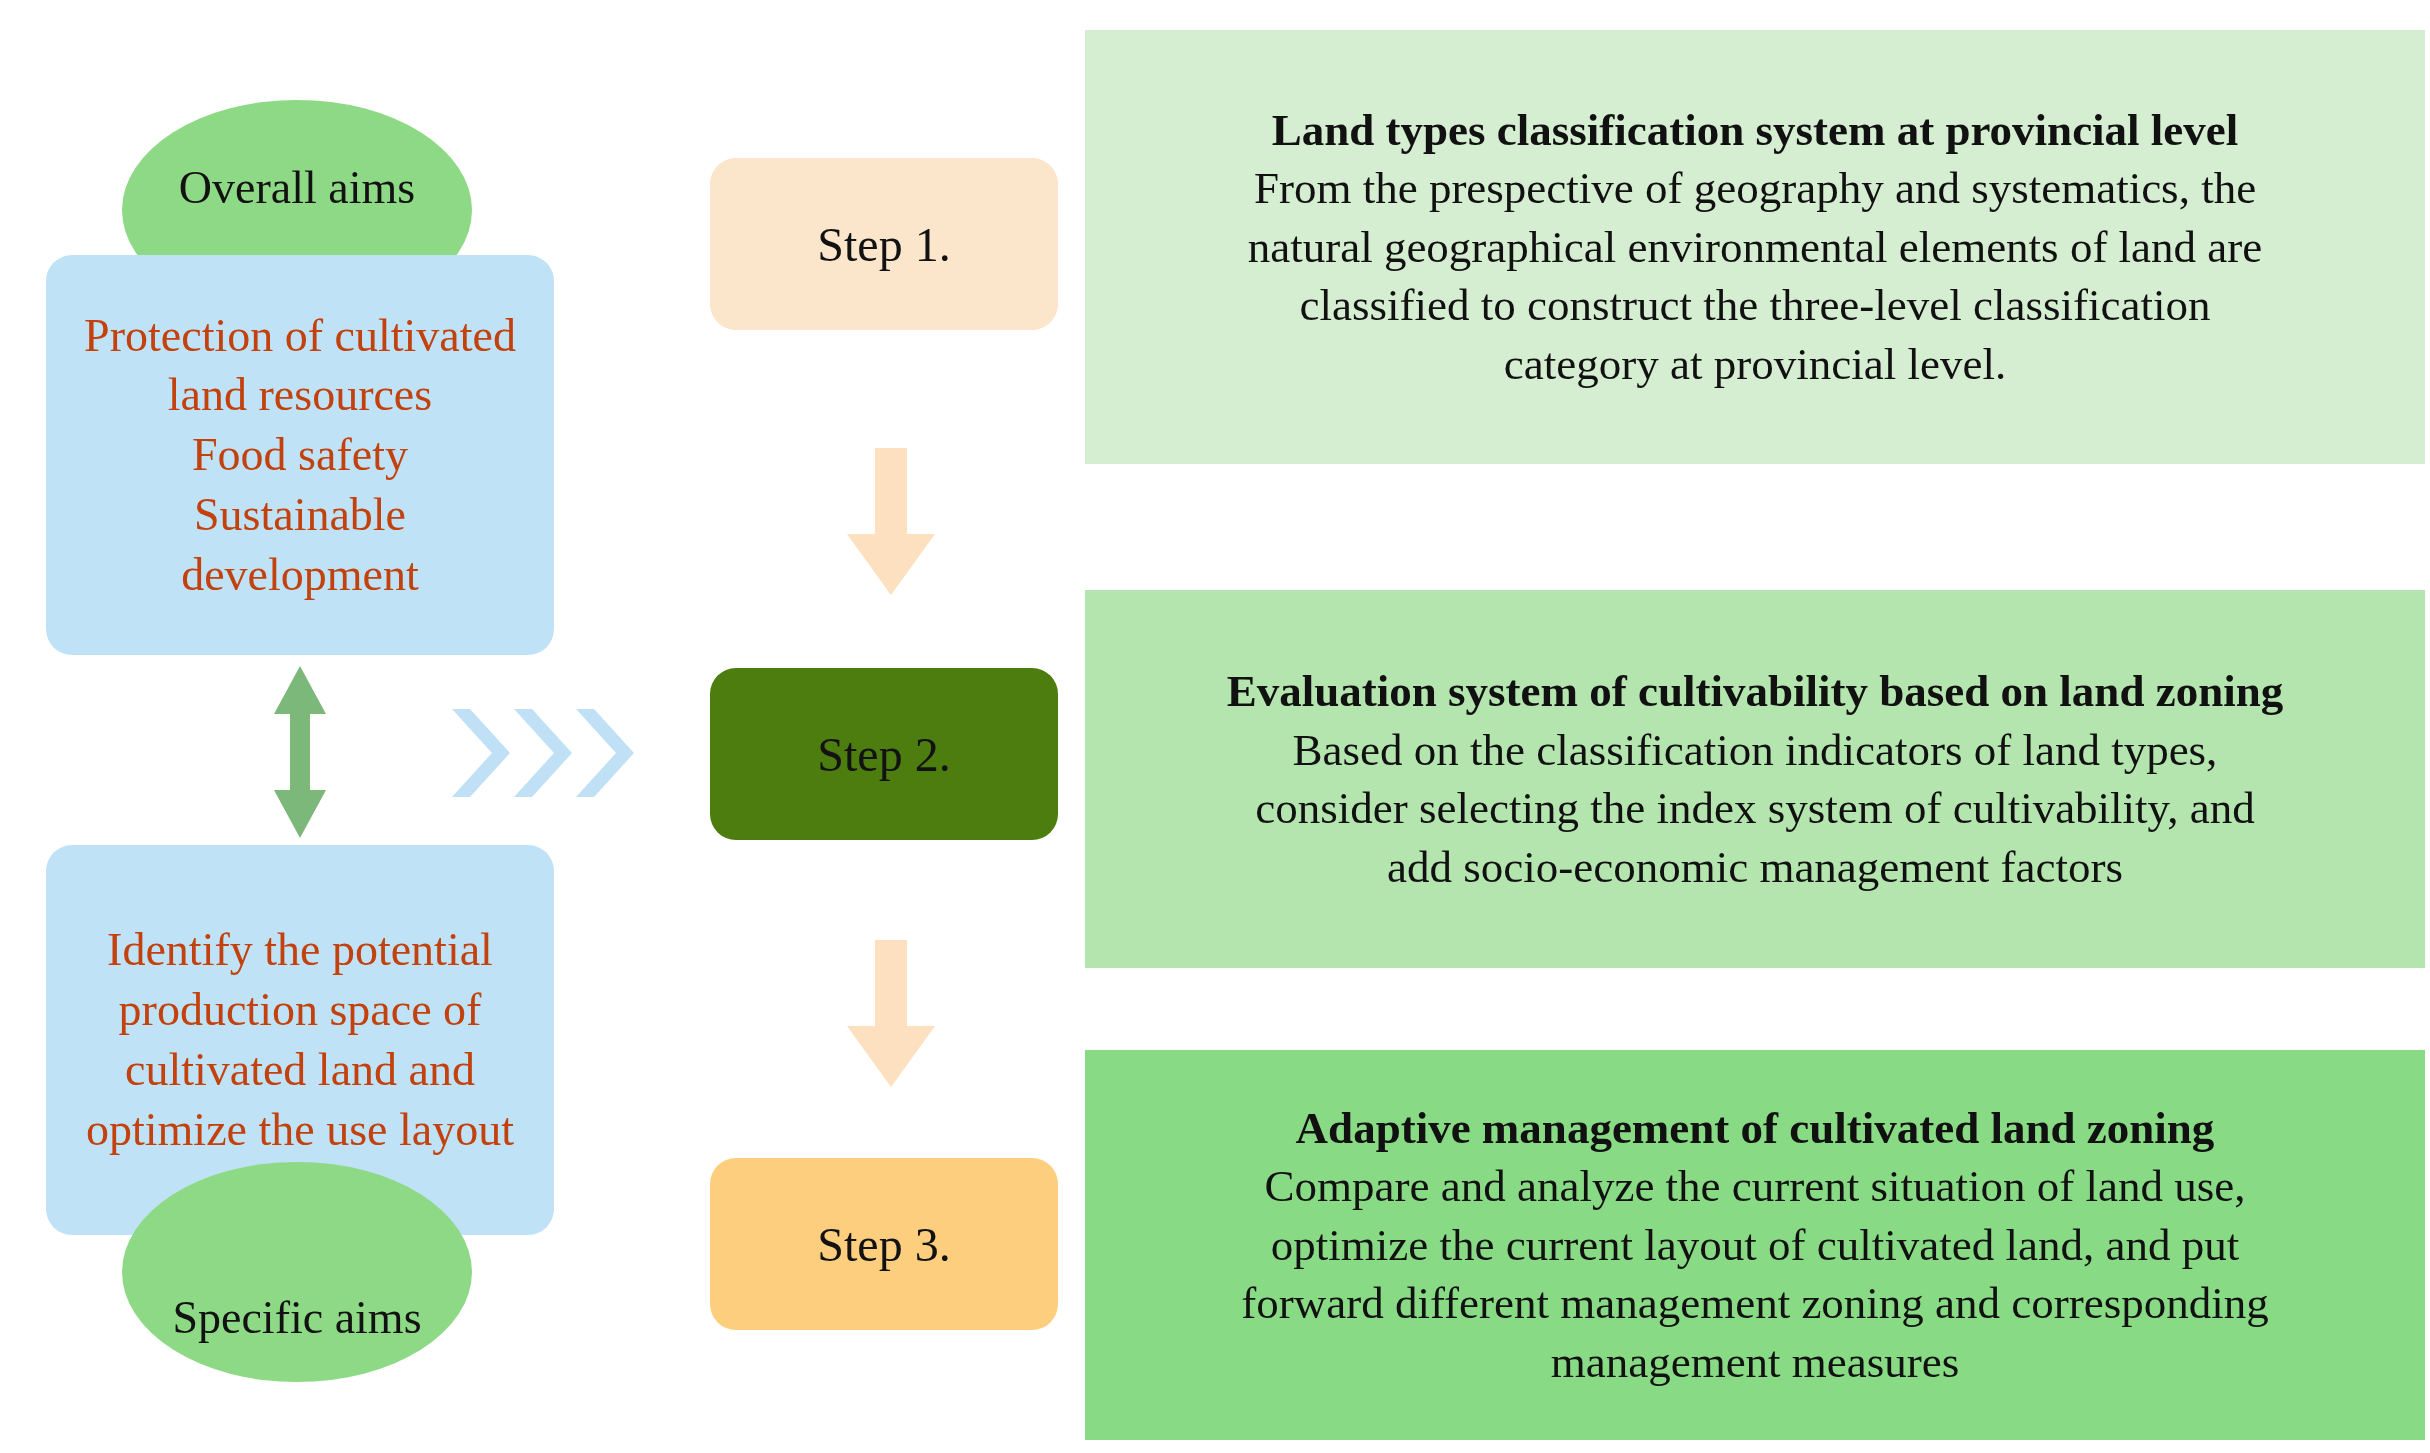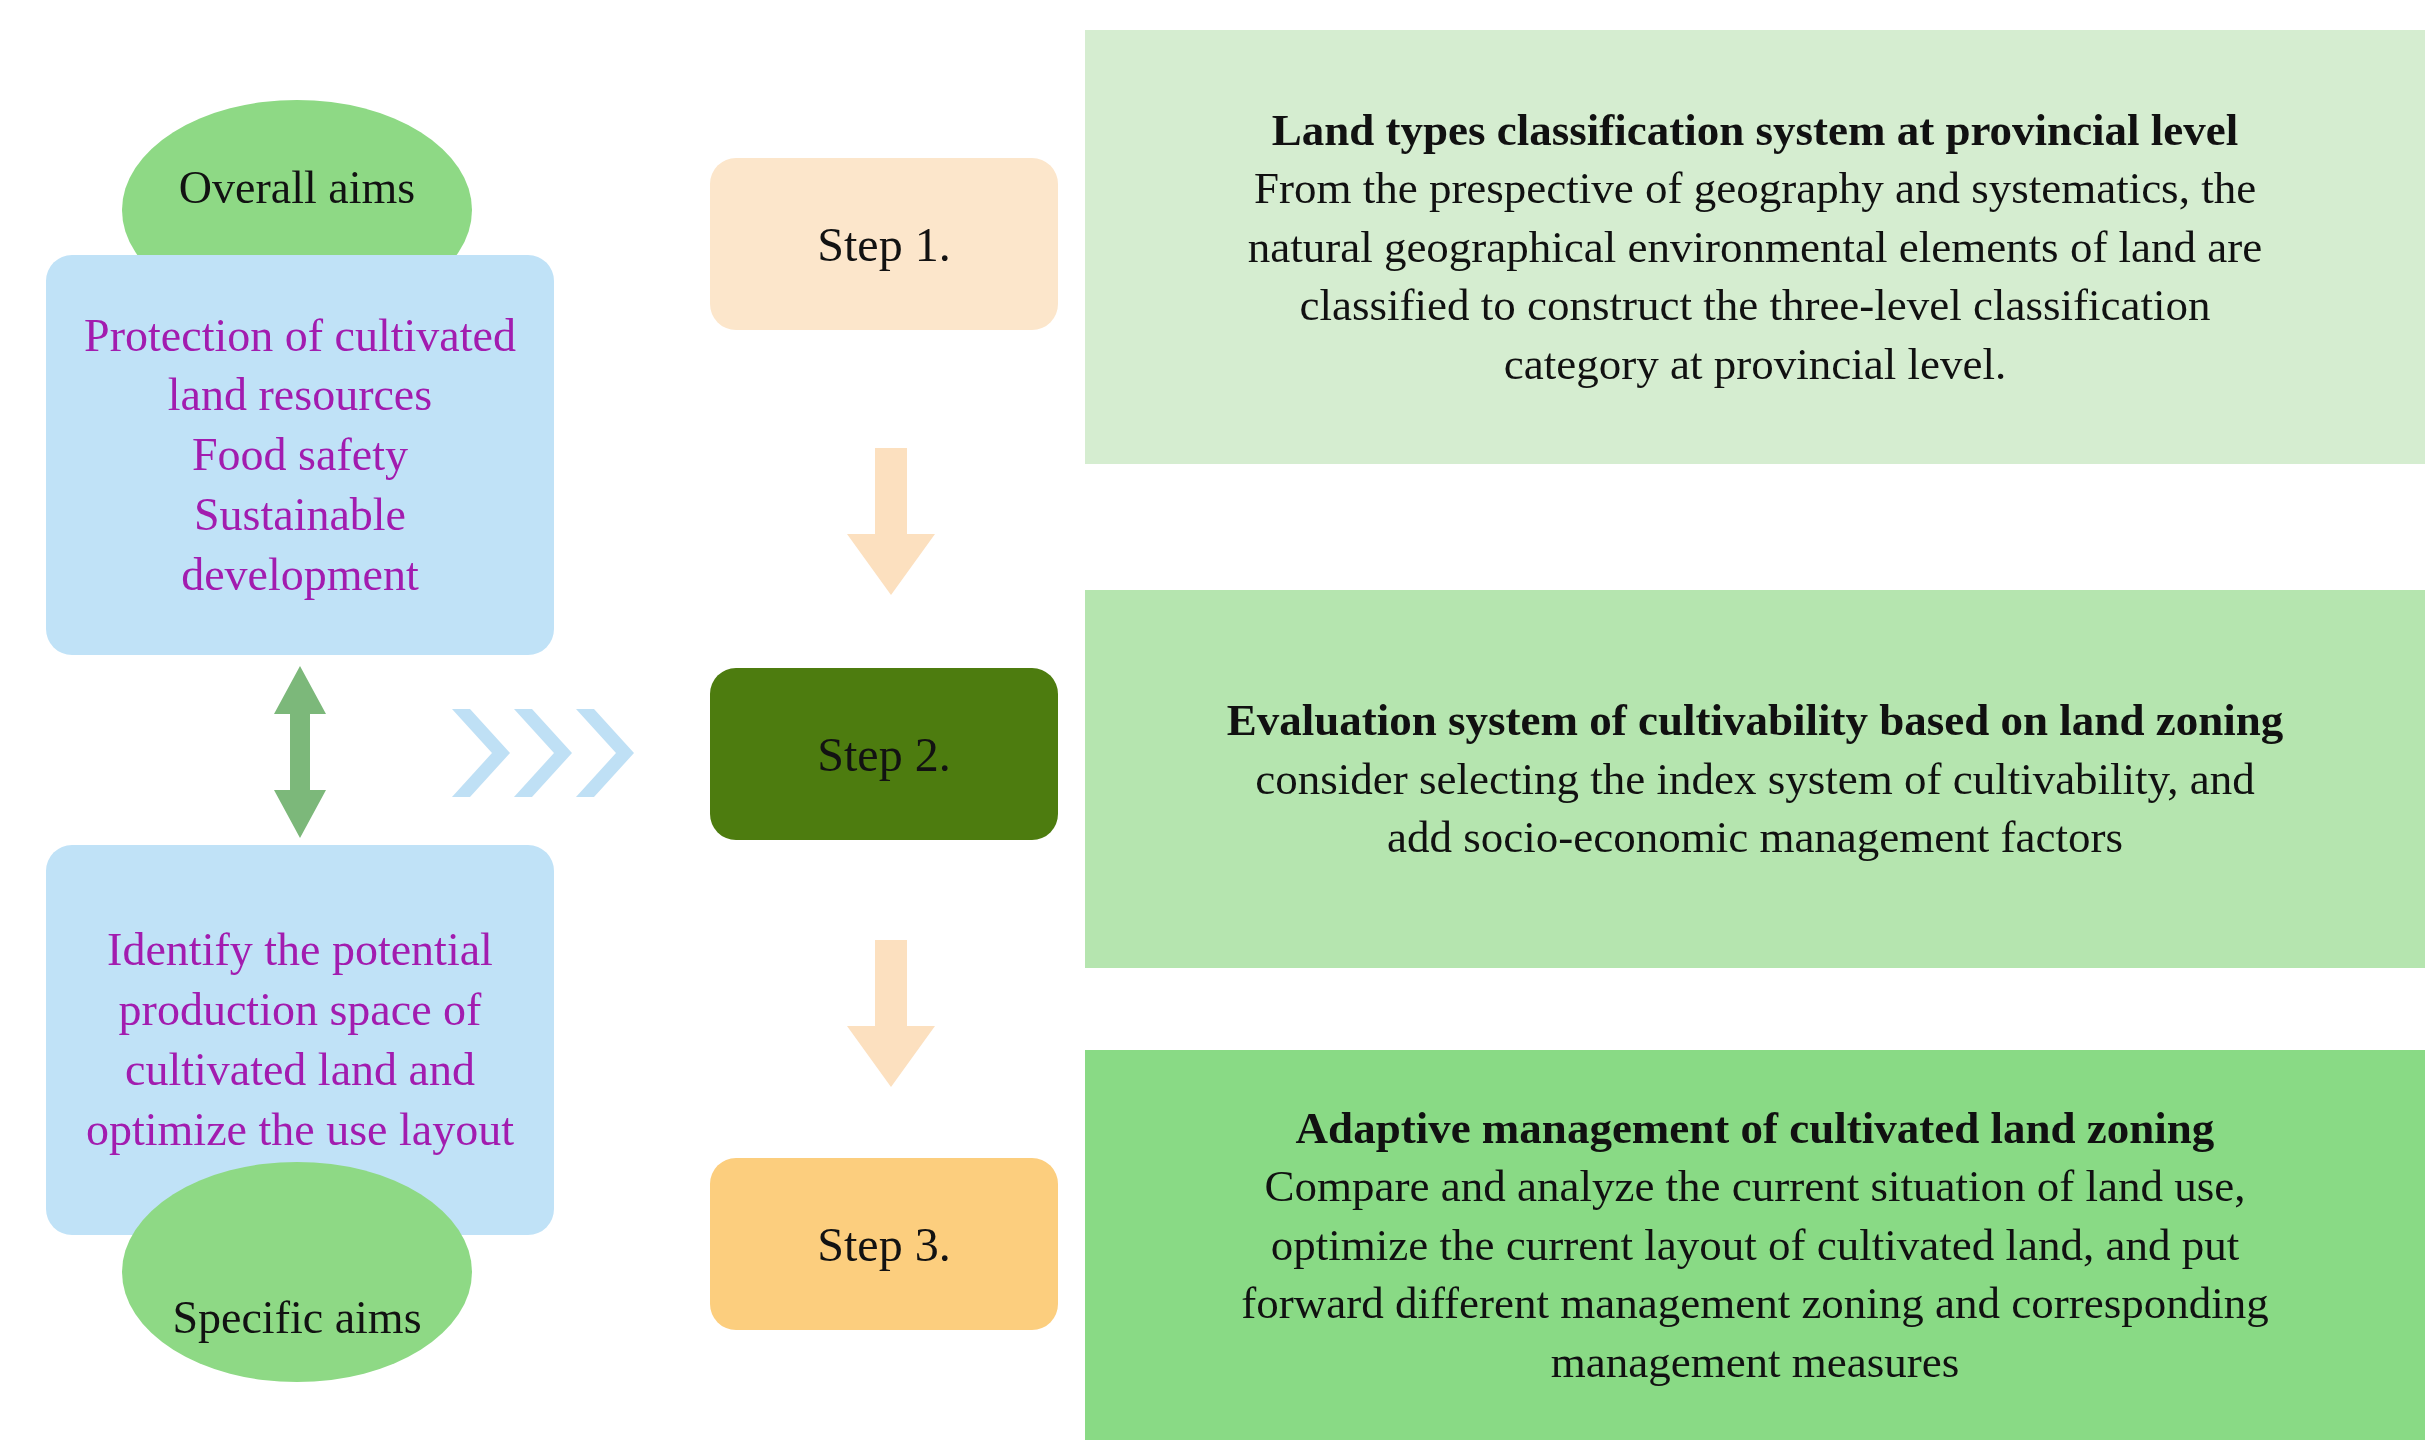--- a/index.html
+++ b/index.html
@@ -57,21 +57,21 @@
   }
 
   .bluebox {
     position: absolute;
     background: #C0E2F7;
     border-radius: 26px;
     box-sizing: border-box;
     text-align: center;
     font-size: 46px;
     line-height: 1.30;
-    color: #a21caf;
+    color: #c2410c;
     display: flex;
     flex-direction: column;
     align-items: center;
     justify-content: center;
   }
   .bluebox .line { display: block; white-space: nowrap; }
 
   .bluebox-overall {
     left: 46px;
     top: 255px;
@@ -245,20 +245,21 @@
       <span class="line">From the  prespective of geography and systematics, the</span>
       <span class="line">natural geographical environmental elements of land are</span>
       <span class="line">classified to construct the three-level classification</span>
       <span class="line">category at provincial level.</span>
     </span>
   </div>
 
   <div class="panel panel-2">
     <span class="ptitle">Evaluation system of cultivability based on land zoning</span>
     <span class="pbody">
+      <span class="line">Based on the classification indicators of land types,</span>
       <span class="line">consider selecting the index system of cultivability, and</span>
       <span class="line">add socio-economic management factors</span>
     </span>
   </div>
 
   <div class="panel panel-3">
     <span class="ptitle">Adaptive management of cultivated land zoning</span>
     <span class="pbody">
       <span class="line">Compare and analyze the current situation of land use,</span>
       <span class="line">optimize the current layout of cultivated land, and put</span>

